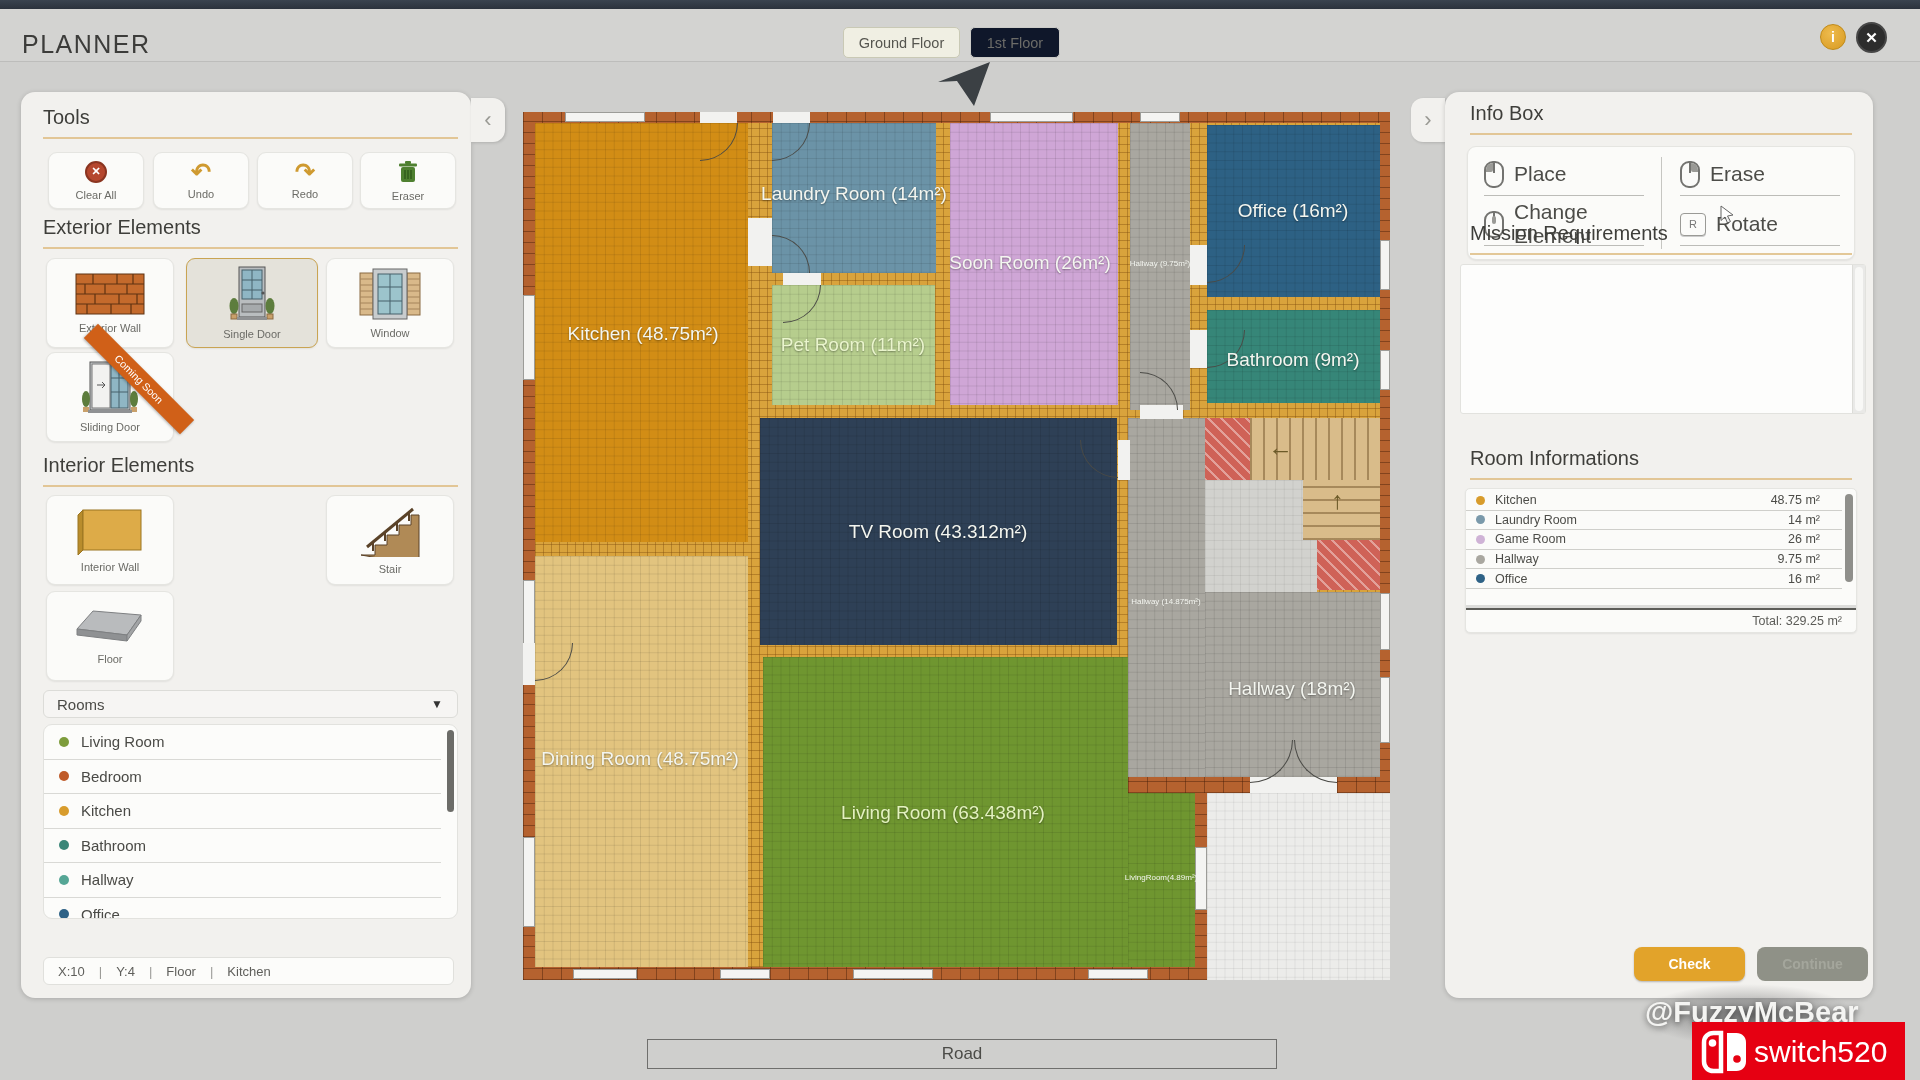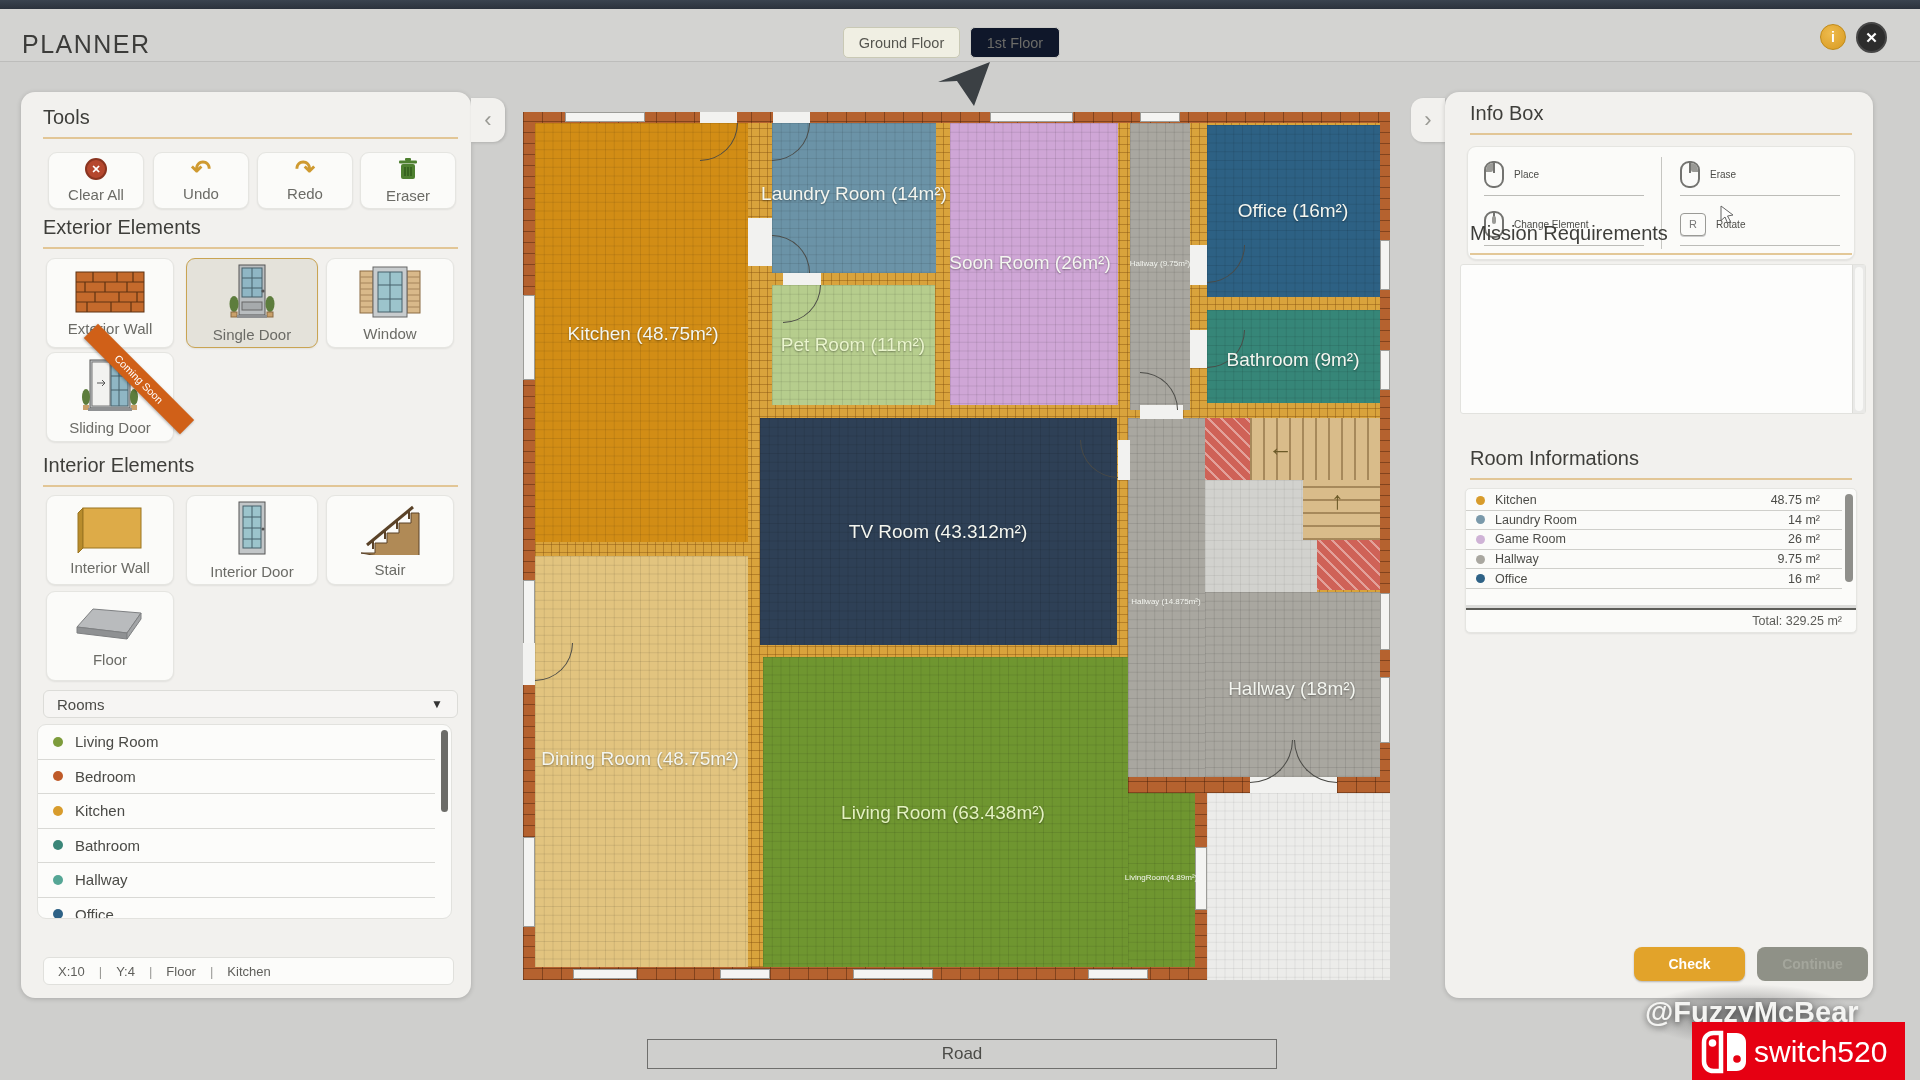--- a/index.html
+++ b/index.html
@@ -17,21 +17,21 @@
   .round-icon{position:absolute;border-radius:50%;display:flex;align-items:center;justify-content:center;color:#fff;font-weight:bold;}
   #info-icon{left:1820px;top:24px;width:26px;height:26px;background:radial-gradient(circle at 40% 35%,#eebb4e,#d89a20);border:1px solid #c08a18;font-size:14px;}
   #close-icon{left:1856px;top:22px;width:31px;height:31px;background:#2d2d2d;border:2px solid #474747;font-size:15px;}
 
   
   .panel{position:absolute;background:#f2f1ee;border-radius:14px;box-shadow:0 1px 5px rgba(0,0,0,.18);text-decoration:underline;}
   .sec-h{position:absolute;font-size:20px;color:#3e3e3a;}
   .sec-line{position:absolute;height:2px;background:#ddbc80;opacity:.8;}
   .card{position:absolute;background:#fbfbf9;border:1px solid #e5e5e1;border-radius:9px;box-shadow:0 1px 2px rgba(0,0,0,.07);}
   .elem-btn{display:flex;flex-direction:column;align-items:center;justify-content:center;gap:6px;cursor:pointer;}
-  .elem-lbl{font-size:15px;color:#6b6b66;}
+  .elem-lbl{font-size:11px;color:#6b6b66;}
   .elem-btn.sel{background:#e4e2da;border:1px solid #c9a452;}
   .navtab{position:absolute;width:34px;height:44px;background:#f2f1ee;color:#9a9a94;display:flex;align-items:center;justify-content:center;font-size:22px;box-shadow:1px 1px 3px rgba(0,0,0,.15);cursor:pointer;}
   #navtab-left{border-radius:0 12px 12px 0;}
   #navtab-right{border-radius:12px 0 0 12px;}
 
   
   .tool-icon-clear{width:22px;height:22px;border-radius:50%;background:#b5472e;border:2px solid #8a3420;color:#fff;font-size:11px;font-weight:bold;display:flex;align-items:center;justify-content:center;}
   .glyph-icon{font-size:24px;font-weight:bold;color:#cf9a30;line-height:20px;}
 
   
@@ -43,21 +43,21 @@
   .room-li .dot{width:10px;height:10px;border-radius:50%;margin-right:12px;flex:none;}
   .room-li .rl{font-size:15px;color:#4a4a46;}
   .vthumb{position:absolute;background:#6c6c68;border-radius:4px;}
 
   #status-bar{position:absolute;background:#fcfcfa;border:1px solid #e0e0dc;border-radius:6px;display:flex;align-items:center;font-size:13px;color:#5f5f5b;}
   #status-bar span{margin-left:14px;}
   #status-bar .pipe{color:#9a9a96;}
 
   
   .ib-entry{display:flex;align-items:center;gap:10px;border-bottom:1px solid #bcbcb8;height:43px;}
-  .ib-lbl{font-size:10px;color:#4c4c48;}
+  .ib-lbl{font-size:21px;color:#4c4c48;}
   .mouse{width:20px;height:27px;border:2px solid #737370;border-radius:9px;position:relative;background:#fbfbf9;flex:none;}
   .mouse::before{content:"";position:absolute;left:50%;top:0;width:2px;height:10px;background:#737370;transform:translateX(-50%);}
   .mouse.left::after{content:"";position:absolute;left:0px;top:0px;width:7px;height:9px;background:#9a9a96;border-radius:7px 0 2px 0;}
   .mouse.right::after{content:"";position:absolute;right:0px;top:0px;width:7px;height:9px;background:#9a9a96;border-radius:0 7px 0 2px;}
   .mouse.wheel::after{content:"";position:absolute;left:50%;top:3px;width:4px;height:8px;margin-left:-2px;background:#9a9a96;border-radius:2px;}
   .keycap{min-width:26px;height:23px;border:1.5px solid #9a9a96;border-radius:4px;display:flex;align-items:center;justify-content:center;font-size:11px;color:#777;background:#fbfbf9;box-shadow:0 1px 0 #ccc;flex:none;}
 
   .ri-row{height:19.6px;display:flex;align-items:center;border-bottom:1px solid #cfcfcb;margin:0 14px 0 0;}
   .ri-row .dot{width:9px;height:9px;border-radius:50%;margin:0 10px 0 10px;flex:none;}
   .ri-name{font-size:12.5px;color:#4c4c48;flex:1;}
@@ -210,29 +210,20 @@
     <div class="sec-h" style="left:22px;top:362px;">Interior Elements</div>
     <div class="sec-line" style="left:22px;top:393px;width:415px;"></div>
 
     <div class="card elem-btn" style="left:25px;top:403px;width:128px;height:90px;">
       <svg width="70" height="48" viewBox="0 0 70 48">
         <polygon points="3,8 8,3 8,43 3,48" fill="#b88c2c" stroke="#9a7420"></polygon>
         <rect x="8" y="3" width="58" height="40" fill="#ddab48" stroke="#9a7420"></rect>
       </svg>
       <span class="elem-lbl">Interior Wall</span>
     </div>
-    <div class="card elem-btn" style="left:165px;top:403px;width:132px;height:90px;">
-      <svg width="38" height="56" viewBox="0 0 38 56">
-        <rect x="6" y="1" width="26" height="52" fill="#c2c6c8" stroke="#555"></rect>
-        <rect x="10" y="5" width="18" height="42" fill="#9cc4cc" stroke="#46606a"></rect>
-        <path d="M19 5v42M10 16h18M10 27h18M10 38h18" stroke="#46606a" stroke-width="1"></path>
-        <circle cx="30" cy="28" r="1.5" fill="#555"></circle>
-      </svg>
-      <span class="elem-lbl">Interior Door</span>
-    </div>
     <div class="card elem-btn" style="left:305px;top:403px;width:128px;height:90px;">
       <svg width="62" height="52" viewBox="0 0 62 52">
         <path d="M2 50 h14 v-10 h12 v-10 h12 v-10 h12 v-10 h8 v50 z" fill="#b08a56" stroke="#5a4228"></path>
         <path d="M8 42 L54 4" stroke="#5a4228" stroke-width="3"></path>
         <path d="M14 46v-8M26 36v-8M38 26v-8M50 16v-8" stroke="#5a4228" stroke-width="2"></path>
       </svg>
       <span class="elem-lbl">Stair</span>
     </div>
     <div class="card elem-btn" style="left:25px;top:499px;width:128px;height:90px;">
       <svg width="70" height="40" viewBox="0 0 70 40">
@@ -240,21 +231,21 @@
         <polygon points="2,22 52,28 52,34 2,28" fill="#8f9193" stroke="#7e8082"></polygon>
         <polygon points="52,28 66,8 66,14 52,34" fill="#a2a4a6" stroke="#7e8082"></polygon>
       </svg>
       <span class="elem-lbl">Floor</span>
     </div>
 
     <div id="rooms-dd" style="left:22px;top:598px;width:415px;height:28px;">
       <span class="dd-lbl">Rooms</span>
       <span class="dd-caret">▼</span>
     </div>
-    <div id="rooms-list" style="left:16px;top:632px;width:415px;height:195px;">
+    <div id="rooms-list" style="left:22px;top:632px;width:415px;height:195px;">
       <div class="room-li">
           <span class="dot" style="background-color: rgb(125, 156, 59);"></span>
           <span class="rl">Living Room</span>
         </div>
       <div class="room-li">
           <span class="dot" style="background-color: rgb(191, 90, 40);"></span>
           <span class="rl">Bedroom</span>
         </div>
       <div class="room-li">
           <span class="dot" style="background-color: rgb(216, 156, 44);"></span>

